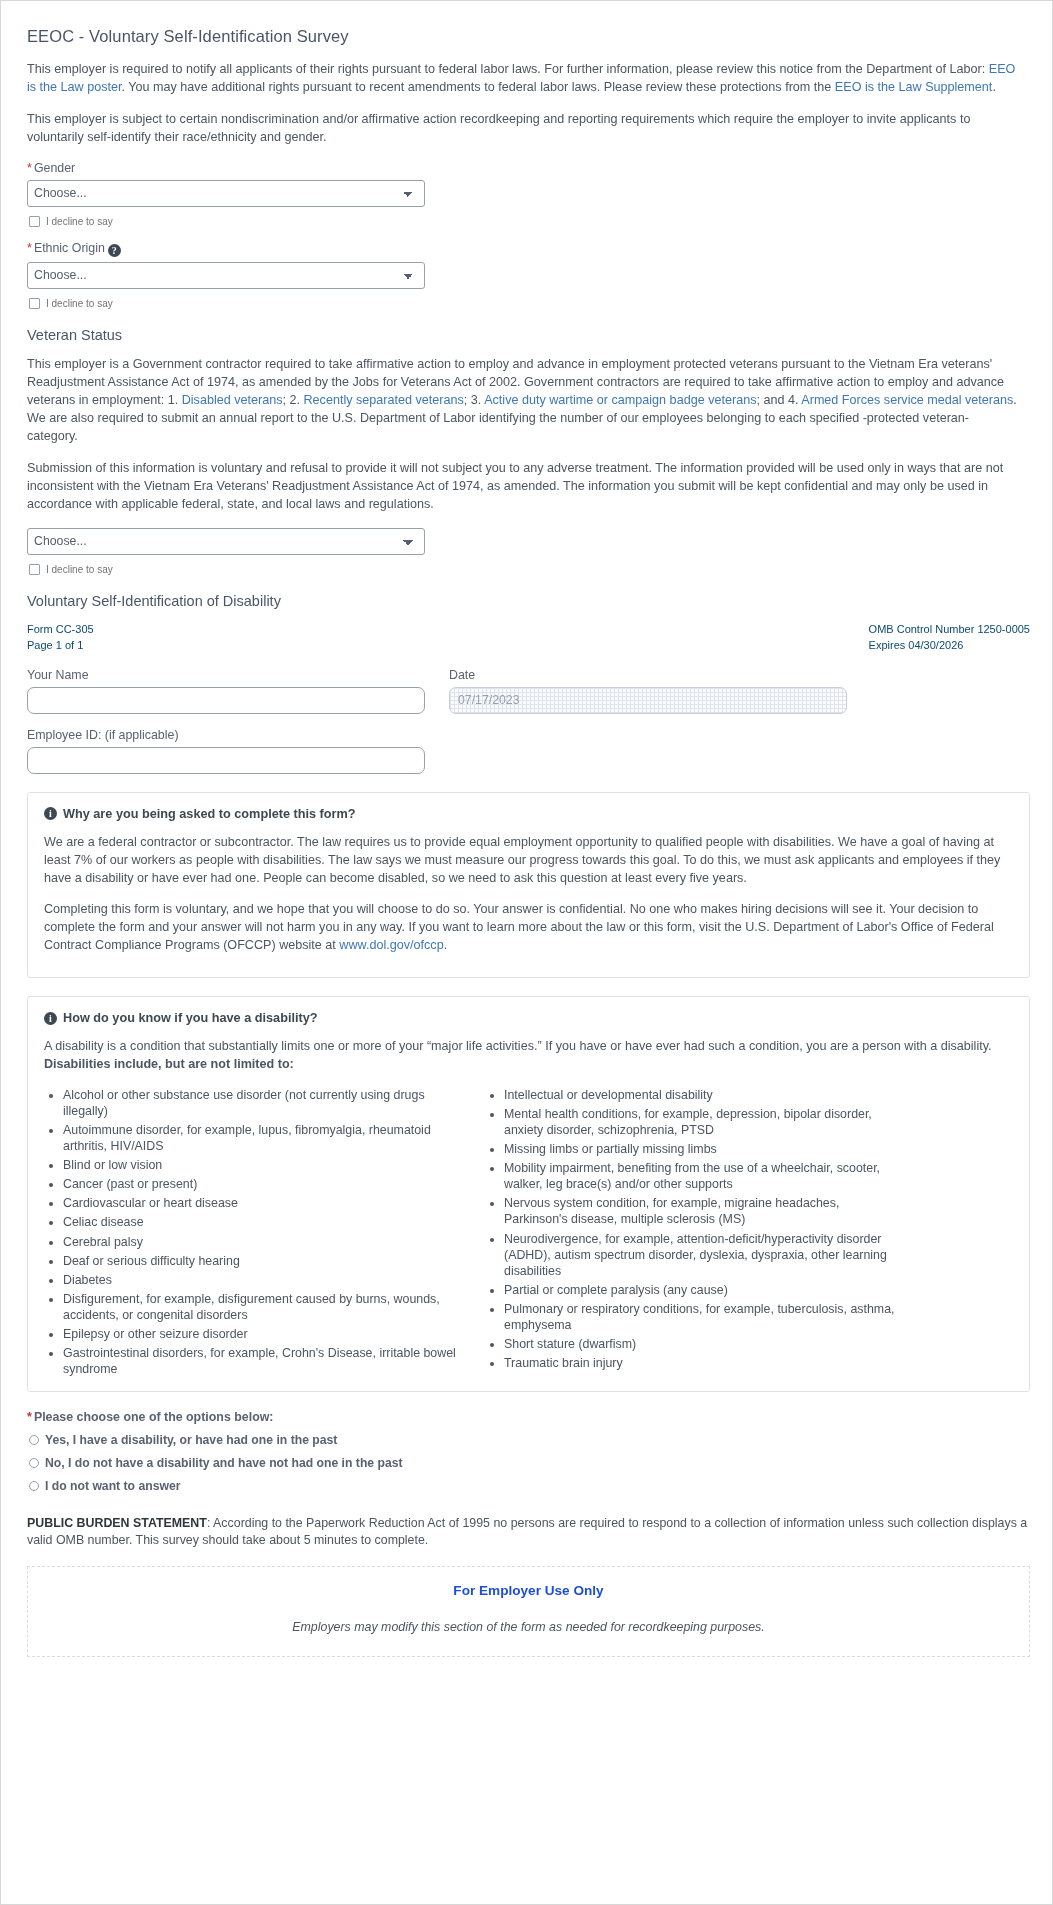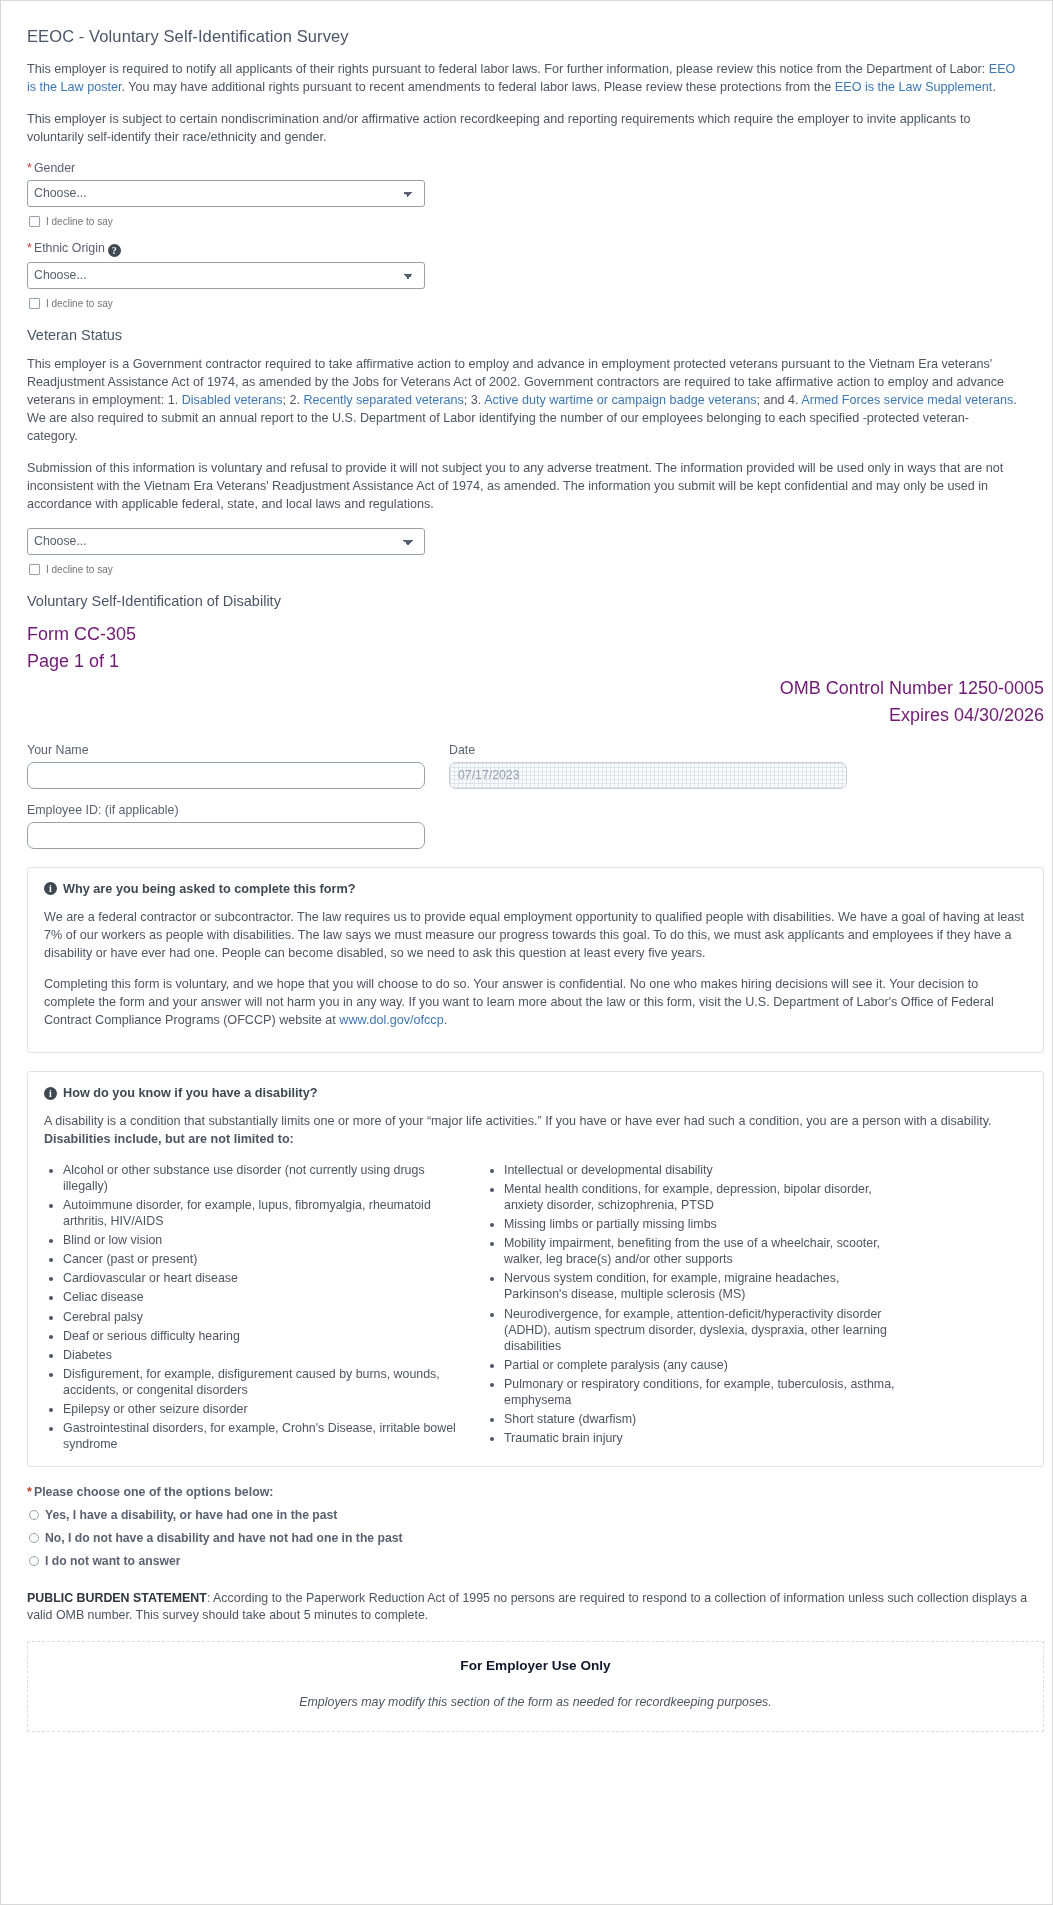--- a/index.html
+++ b/index.html
@@ -9,21 +9,21 @@
     background: #ffffff;
     font-family: "Liberation Sans", sans-serif;
     color: #3d4852;
     -webkit-font-smoothing: antialiased;
   }
   .page-frame {
     width: 1053px;
     min-height: 1905px;
     border: 1px solid #d7d7d7;
     background: #ffffff;
-    padding: 22px 8px 18px 26px;
+    padding: 22px 22px 18px 26px;
   }
   .page-title {
     font-size: 16.5px;
     font-weight: 400;
     color: #4a5568;
     margin: 4px 0 14px 0;
     letter-spacing: 0.1px;
   }
   p.body {
     font-size: 12.6px;
@@ -96,26 +96,25 @@
     line-height: 13px;
     text-align: center;
     font-weight: bold;
     vertical-align: -2px;
     margin-left: 3px;
     font-family: "Liberation Serif", serif;
   }
   .formmeta-row {
     display: flex;
     justify-content: space-between;
-    font-size: 18px;
-    color: #701a75;
+    font-size: 11px;
+    color: #0c4a6e;
     line-height: 1.5;
-    flex-direction: column;
-  }
-  .formmeta-col-r { text-align: right; }
+  }
+  .formmeta-col-r { text-align: left; }
   .two-col {
     display: flex;
     gap: 24px;
     margin-top: 12px;
   }
   .col-half { width: 398px; }
   .col-right-wide { width: 398px; }
   input.txt {
     width: 398px;
     height: 27px;
@@ -205,21 +204,21 @@
   .burden b { color: #2f3640; }
   .employer-box {
     border: 1px dashed #d9dde3;
     margin-top: 16px;
     padding: 16px 16px 22px 16px;
     text-align: center;
   }
   .employer-title {
     font-size: 13.6px;
     font-weight: bold;
-    color: #0f172a;
+    color: #1d4ed8;
     margin-bottom: 22px;
   }
   .employer-note {
     font-size: 12.4px;
     font-style: italic;
     color: #4d5562;
   }
 </style>
 </head>
 <body>

